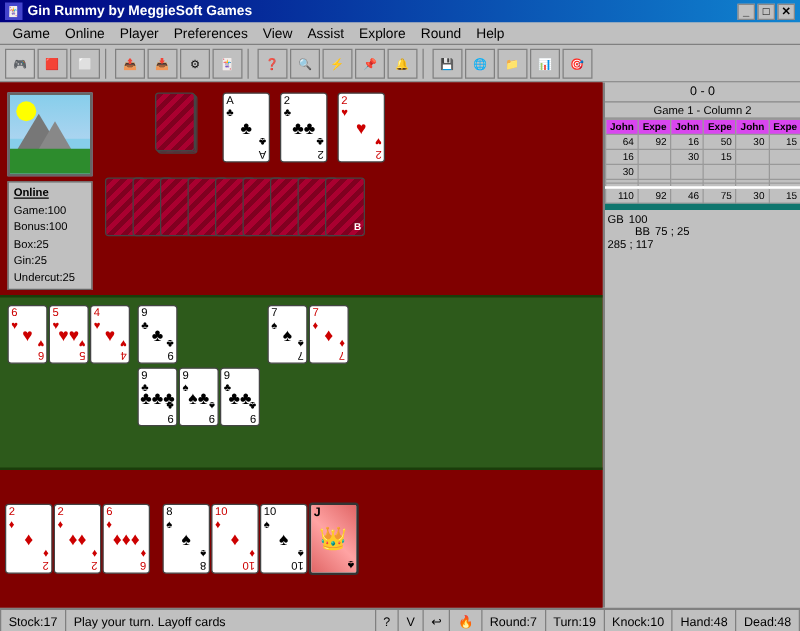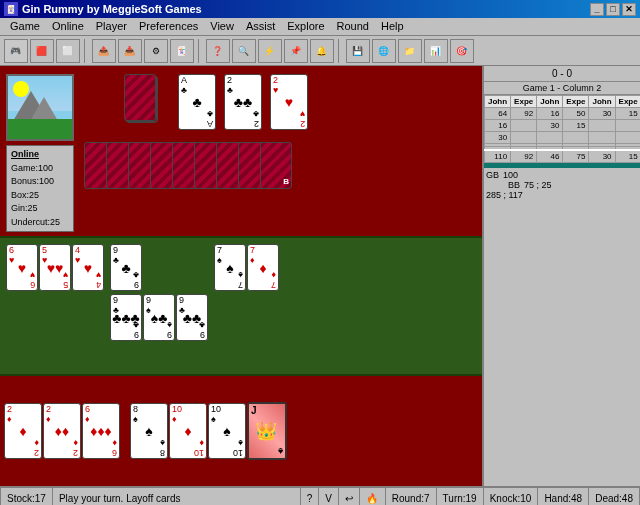--- a/index.html
+++ b/index.html
@@ -24,20 +24,21 @@
       font-size: 9px; display: flex; align-items: center; justify-content: center;
       color: black; cursor: pointer; font-weight: bold;
     }
     #title-icon { width: 14px; height: 14px; background: #4444cc; font-size: 8px; display: flex; align-items: center; justify-content: center; color: white; }
 
     
     #menu-bar {
       background: #c0c0c0;
       height: 18px;
       display: flex;
+      align-items: center;
       padding: 0 4px;
       border-bottom: 1px solid #808080;
       font-size: 11px;
     }
     .menu-item {
       padding: 2px 6px;
       cursor: pointer;
     }
 
     
@@ -191,21 +192,21 @@
       background: #c0c0c0;
       border-left: 2px solid #808080;
       display: flex;
       flex-direction: column;
       font-size: 9px;
     }
     .sb-header { text-align: center; font-weight: normal; padding: 2px; border-bottom: 1px solid #888; font-size: 10px; }
     .sb-game { text-align: center; padding: 1px; border-bottom: 1px solid #888; font-size: 9px; }
     .sb-table { width: 100%; border-collapse: collapse; }
     .sb-table td, .sb-table th { border: 1px solid #999; padding: 1px 3px; font-size: 8px; text-align: right; }
-    .sb-table th { background: #e5e5e5; text-align: center; font-size: 8px; }
+    .sb-table th { background: #d946ef; text-align: center; font-size: 8px; }
     .sb-footer { border-top: 5px solid #0f766e; padding: 2px; font-size: 9px; }
 
     
     .king-card {
       width: 40px; height: 58px;
       background: white;
       border: 2px solid #333;
       border-radius: 3px;
       position: relative;
       overflow: hidden;

